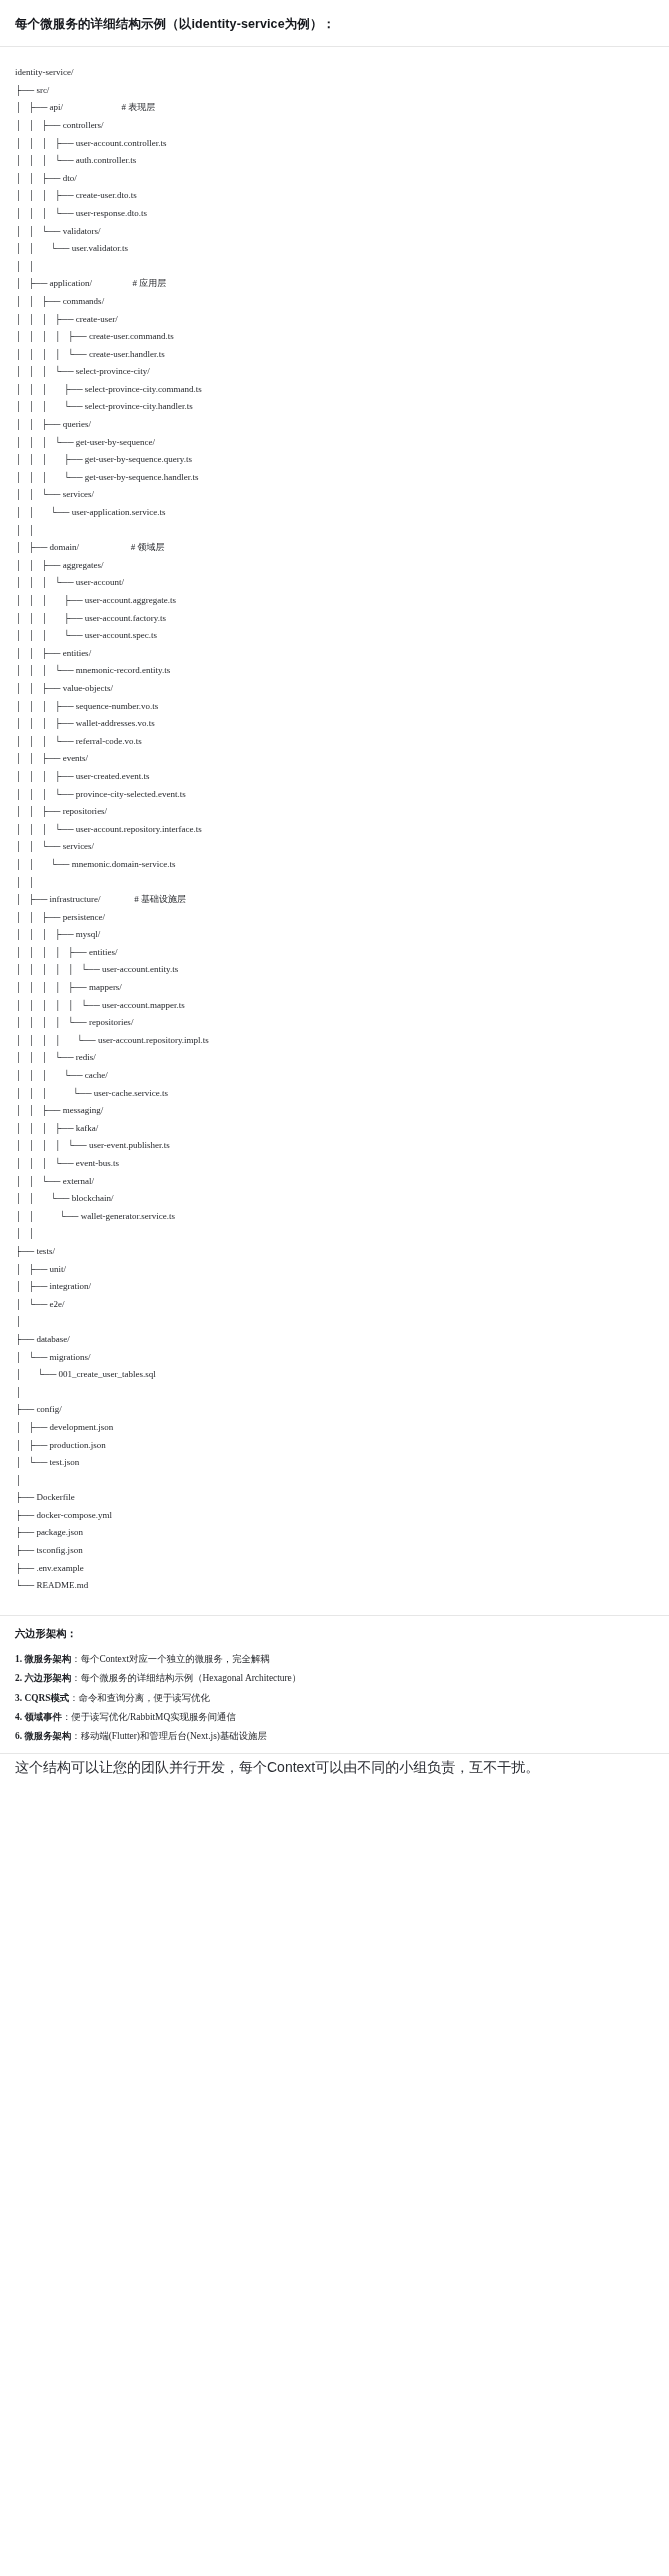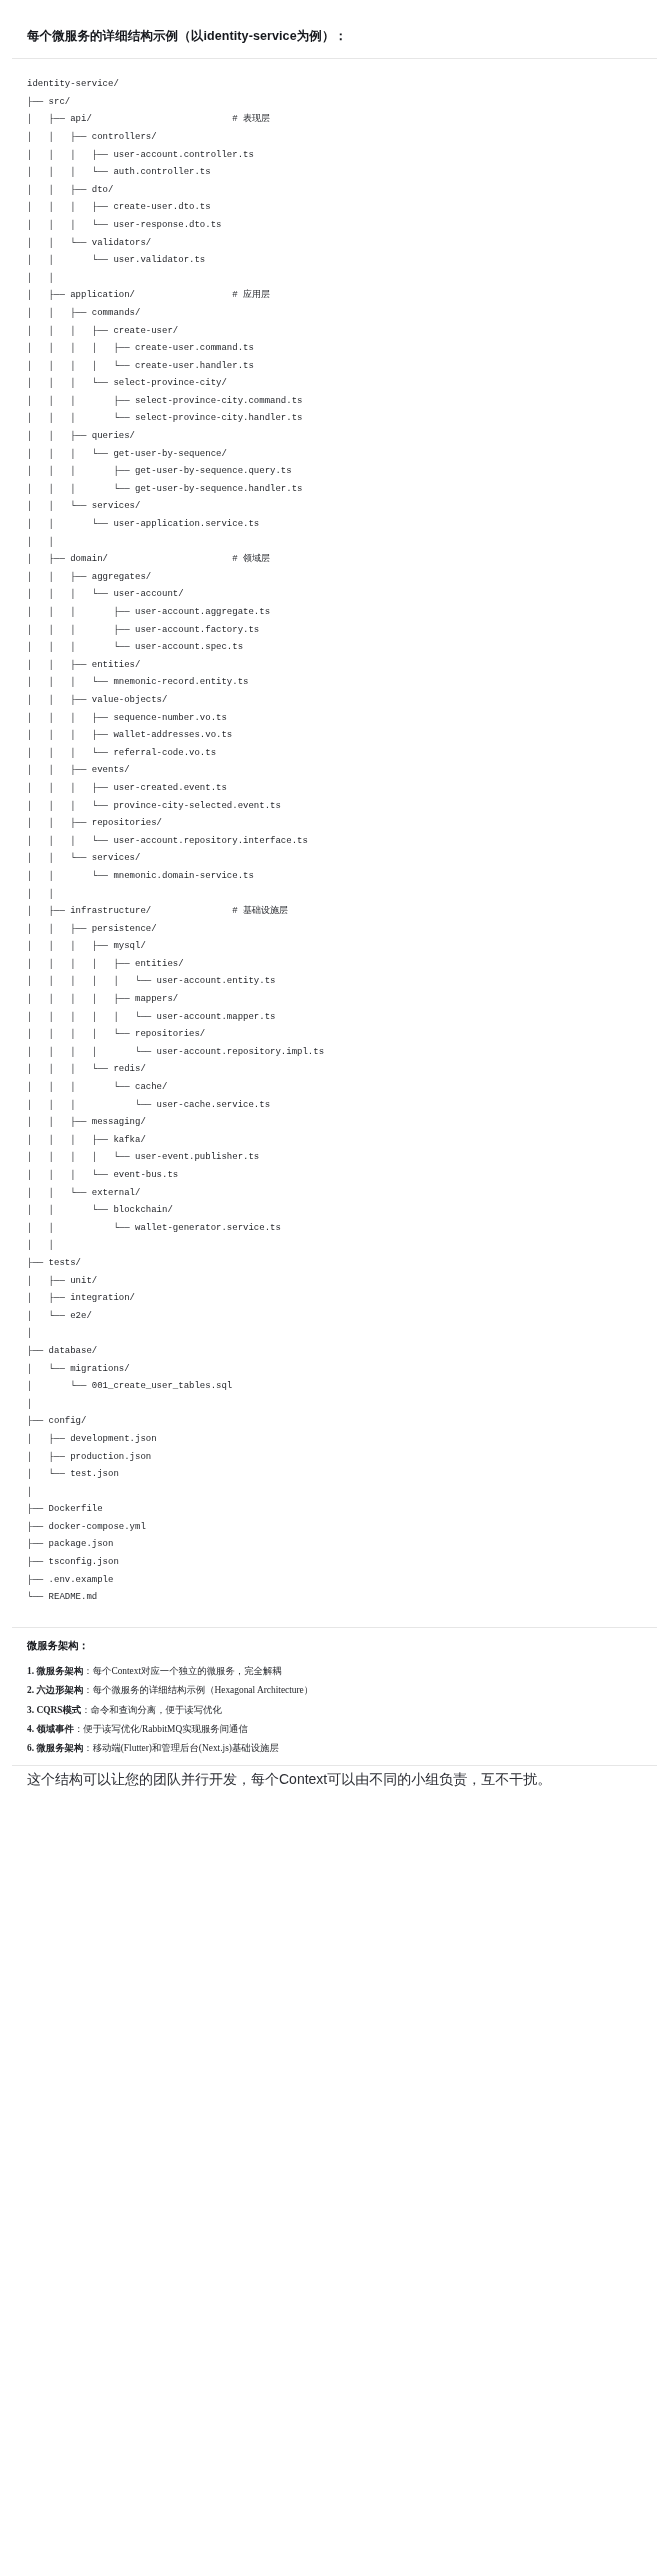--- a/index.html
+++ b/index.html
@@ -8,36 +8,36 @@
     background: #ffffff;
   }
   body {
     width: 669px;
     font-family: "Liberation Sans", sans-serif;
     color: #1a1a1a;
   }
   .page {
     width: 669px;
     box-sizing: border-box;
-    padding: 12px;
+    padding: 0;
   }
   .section-title {
     font-size: 12.5px;
     font-weight: bold;
     padding: 16.3px 15px 12.5px 15px;
     color: #16181d;
     letter-spacing: 0.1px;
   }
   .divider {
     height: 0.6px;
     background: #e6e6e6;
     margin: 0 0 0 0;
   }
   .tree {
-    font-family: Liberation Mono, monospace;
+    font-family: Liberation Serif, serif;
     font-size: 9px;
     line-height: 17.6px;
     color: #1f2126;
     padding: 8.8px 15px 11.3px 15px;
     white-space: pre;
     overflow: hidden;
   }
   .keys {
     padding: 11.3px 15px 6.3px 15px;
   }
@@ -156,21 +156,21 @@
 ├── Dockerfile
 ├── docker-compose.yml
 ├── package.json
 ├── tsconfig.json
 ├── .env.example
 └── README.md</pre>
 
   <div class="divider"></div>
 
   <div class="keys">
-    <div class="keys-title">微服务架构：</div>
+    <div class="keys-title">六边形架构：</div>
 
     <div class="key-item">
       <b>1.</b>
       <b>微服务架构</b><span>：每个Context对应一个独立的微服务，完全解耦</span>
     </div>
     <div class="key-item">
       <b>2.</b>
       <b>六边形架构</b><span>：每个微服务的详细结构示例（Hexagonal Architecture）</span>
     </div>
     <div class="key-item">

